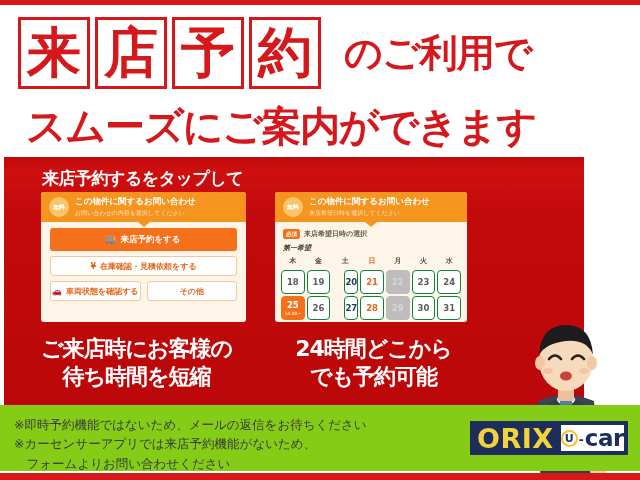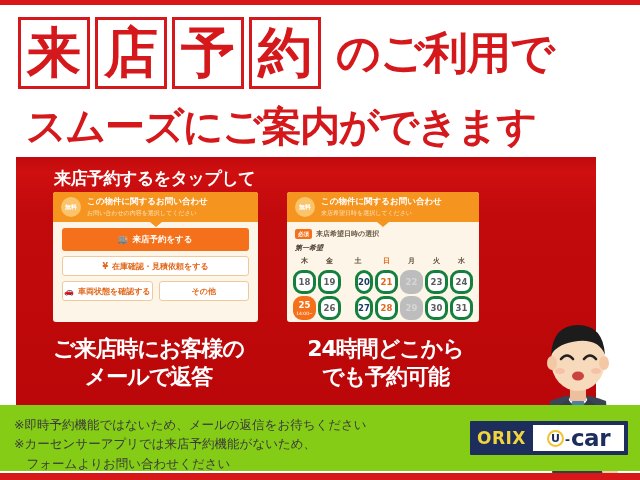--- a/index.html
+++ b/index.html
@@ -44,39 +44,39 @@
     margin-right: 5px;
     background: #ffffff;
   }
   .kanji-box span {
     font-size: 54px; line-height: 1;
     font-weight: bold;
     color: #d4181b;
     font-family: "DejaVu Sans", "Liberation Sans", sans-serif;
   }
   .headline-tail {
-    font-size: 44px; font-weight: bold;
+    font-size: 38px; font-weight: bold;
     color: #d4181b;
-    margin-left: 10px;
+    margin-left: 18px;
     letter-spacing: -1px;
     white-space: nowrap;
     font-family: Liberation Serif, serif;
   }
   .headline-row2 {
     position: absolute; left: 26px; top: 94px;
     font-size: 40px; font-weight: bold;
     color: #d4181b;
     letter-spacing: -1.5px;
     white-space: nowrap;
     font-family: "DejaVu Sans", "Liberation Sans", sans-serif;
   }
 
   
   .redbody {
-    position: absolute; left: 16px; top: 157px;
+    position: absolute; left: 4px; top: 157px;
     width: 580px; height: 248px;
     background: linear-gradient(180deg, #c10a0c 0%, #cf0f10 6%, #c20a0c 22%, #bb0709 100%);
   }
 
   .panel-title {
     position: absolute;
     color: #ffffff;
     font-size: 17px;
     font-weight: bold;
     white-space: nowrap;
@@ -195,22 +195,22 @@
   }
   .dow {
     text-align: center; font-size: 7px; font-weight: bold;
     color: #5b4c3a; padding-bottom: 2px;
     font-family: "DejaVu Sans", "Liberation Sans", sans-serif;
   }
   .dow.sun { color: #e2671a; }
   .cell {
     height: 24px;
     background: #ffffff;
-    border: 3px solid #15803d;
-    border-radius: 9px;
+    border: 1px solid #15803d;
+    border-radius: 4px;
     display: flex; flex-direction: column;
     align-items: center; justify-content: center;
     font-size: 8.5px; font-weight: bold;
     color: #5b5b5b;
     font-family: "DejaVu Sans", "Liberation Sans", sans-serif;
   }
   .cell.bold  { color: #1f3b63; margin-left: 12px; }
   .cell.sun   { color: #e2671a; }
   .cell.dis   { background: #bdbdbd; border-color: #bdbdbd; color: #d6d6d6; }
   .cell.sel   { background: #f5701a; border-color: #f5701a; color: #ffffff; }
@@ -246,21 +246,21 @@
     font-family: "DejaVu Sans", "Liberation Sans", sans-serif;
   }
   .logo {
     position: absolute; left: 470px; top: 421px;
     width: 158px; height: 34px;
     background: #1d2d5c;
     display: flex; align-items: center;
     border-radius: 1px;
   }
   .logo-orix {
-    color: #f2d33c; font-size: 17px; font-weight: bold;
+    color: #f2d33c; font-size: 27px; font-weight: bold;
     letter-spacing: 0.5px; margin-left: 7px;
     font-family: "DejaVu Sans", "Liberation Sans", sans-serif;
   }
   .logo-ucar {
     background: #ffffff;
     margin-left: 7px; margin-right: 4px;
     height: 26px; flex: 1;
     display: flex; align-items: center; justify-content: center;
     gap: 1px;
   }
@@ -398,21 +398,21 @@
         <div class="cell">
             <span>30</span>
           </div>
         <div class="cell">
             <span>31</span>
           </div>
       </div>
     </div>
 
     <div class="caption left" style="white-space:pre-line">ご来店時にお客様の
-メールで返答</div>
+待ち時間を短縮</div>
     <div class="caption right" style="white-space:pre-line">24時間どこから
 でも予約可能</div>
 
     <svg class="person" viewBox="0 0 140 258">
 
       <path d="M44 112 L8 128 L4 138 L14 140 L46 130 Z" fill="#3a4456"></path>
       <ellipse cx="7" cy="134" rx="9" ry="6" fill="#f5d0b0"></ellipse>
 
       <path d="M44 160 h52 l-2 78 h-20 l-3 -56 l-3 56 h-22 z" fill="#333d4e"></path>
       <ellipse cx="54" cy="242" rx="14" ry="6" fill="#1b2330"></ellipse>

